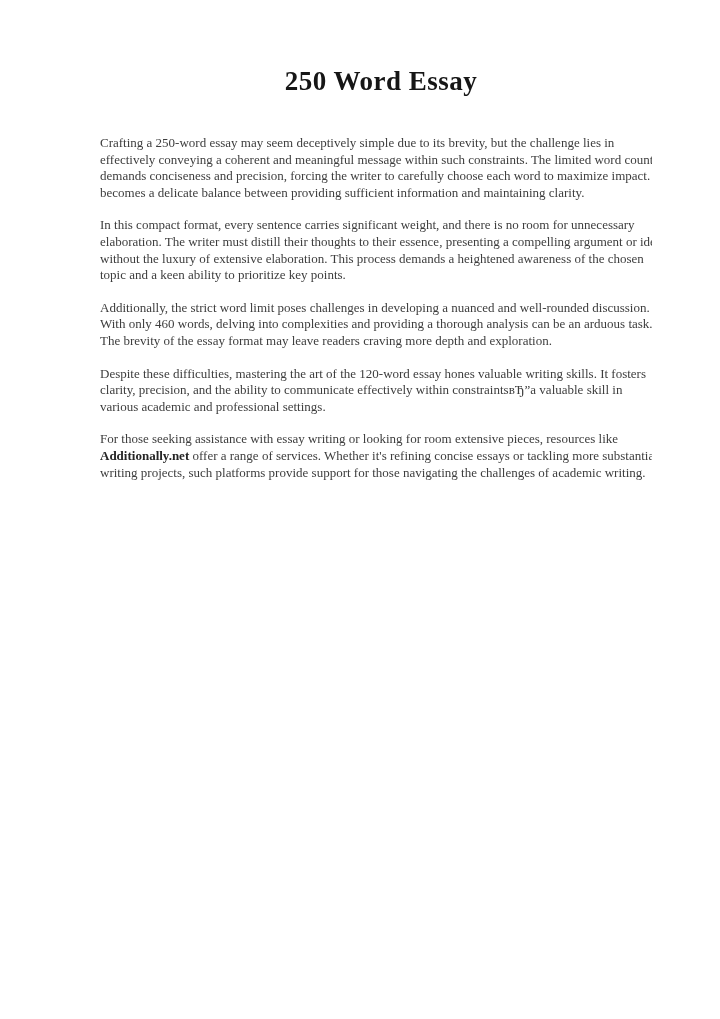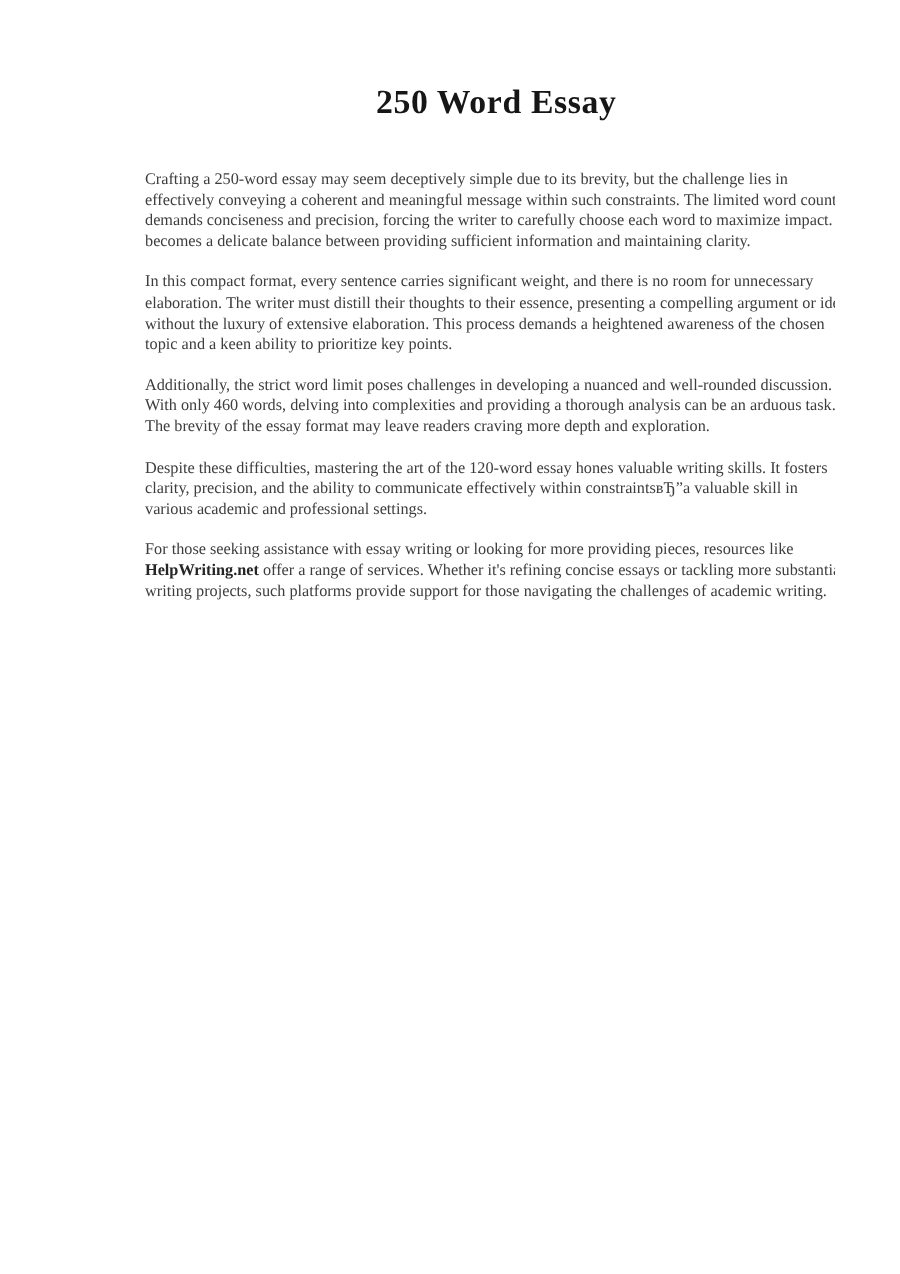--- a/index.html
+++ b/index.html
@@ -7,21 +7,20 @@
     padding: 0;
     background: #ffffff;
   }
   .page {
     position: relative;
     width: 652px;
     height: 1019px;
     background: #ffffff;
     overflow: hidden;
     font-family: "Liberation Serif", "DejaVu Serif", serif;
-    margin-left: 16px;
   }
   .content {
     position: absolute;
     left: 100px;
     top: 66px;
     width: 562px;
   }
   .doc-title {
     margin: 0 0 38px 0;
     text-align: center;
@@ -51,16 +50,16 @@
     <h1 class="doc-title">250 Word Essay</h1>
 
     <p class="para">Crafting a 250-word essay may seem deceptively simple due to its brevity, but the challenge lies in effectively conveying a coherent and meaningful message within such constraints. The limited word count demands conciseness and precision, forcing the writer to carefully choose each word to maximize impact. It becomes a delicate balance between providing sufficient information and maintaining clarity.</p>
 
     <p class="para">In this compact format, every sentence carries significant weight, and there is no room for unnecessary elaboration. The writer must distill their thoughts to their essence, presenting a compelling argument or idea without the luxury of extensive elaboration. This process demands a heightened awareness of the chosen topic and a keen ability to prioritize key points.</p>
 
     <p class="para">Additionally, the strict word limit poses challenges in developing a nuanced and well-rounded discussion. With only 460 words, delving into complexities and providing a thorough analysis can be an arduous task. The brevity of the essay format may leave readers craving more depth and exploration.</p>
 
     <p class="para">Despite these difficulties, mastering the art of the 120-word essay hones valuable writing skills. It fosters clarity, precision, and the ability to communicate effectively within constraintsвЂ”a valuable skill in various academic and professional settings.</p>
 
-    <p class="para"><span>For those seeking assistance with essay writing or looking for more providing pieces, resources like </span><b>HelpWriting.net</b><span> offer a range of services. Whether it's refining concise essays or tackling more substantial writing projects, such platforms provide support for those navigating the challenges of academic writing.</span></p>
+    <p class="para"><span>For those seeking assistance with essay writing or looking for room extensive pieces, resources like </span><b>Additionally.net</b><span> offer a range of services. Whether it's refining concise essays or tackling more substantial writing projects, such platforms provide support for those navigating the challenges of academic writing.</span></p>
 
   </div>
 </div>
 
 </body></html>

